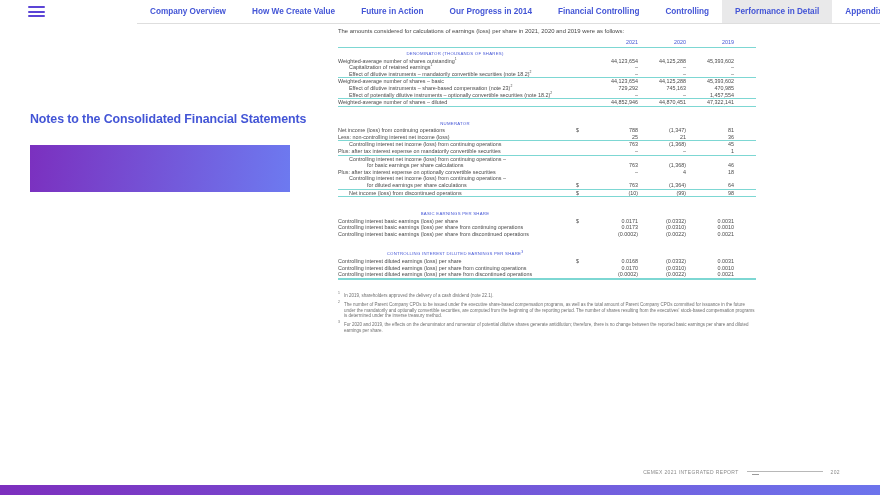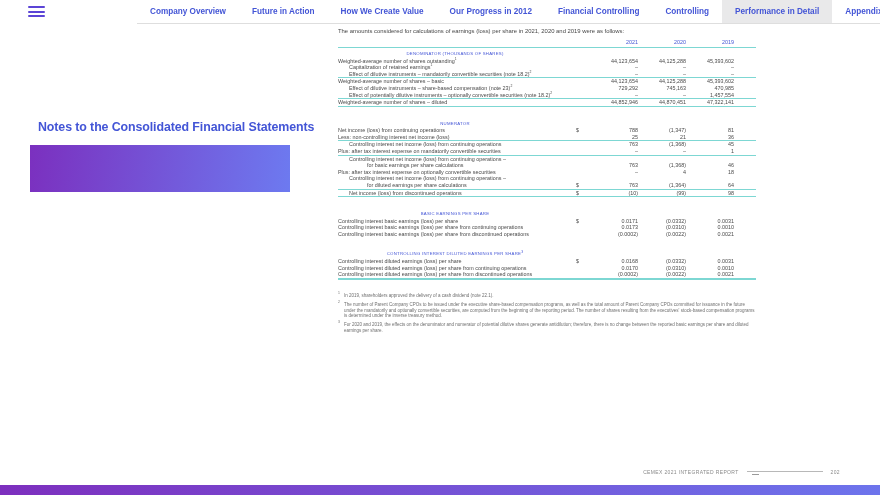--- a/index.html
+++ b/index.html
@@ -10,21 +10,21 @@
   .topnav{position:absolute;top:0;left:0;width:100%;height:23px;background:#fff;}
   .hamburger{position:absolute;left:28px;top:6px;width:17px;height:12px;cursor:pointer;}
   .hamburger span{display:block;height:2.2px;border-radius:2px;background:var(--accent-purple,#5b44d6);margin-bottom:2.4px;}
   .navlist{position:absolute;left:137px;right:4px;top:0;height:23px;display:flex;justify-content:space-around;align-items:stretch;}
   .nav-item{font-size:8.2px;font-weight:600;color:var(--accent-blue,#4355d6);
             display:flex;align-items:center;padding:0 13px;white-space:nowrap;cursor:pointer;}
   .nav-item.active{background:var(--active-tab-bg,#e9e9ea);}
   .nav-rule{position:absolute;top:23px;left:137px;right:0;height:1px;background:#dedede;}
 
   
-  .doc-title{position:absolute;left:30px;top:112px;margin:8px;font-size:12.4px;font-weight:700;
+  .doc-title{position:absolute;left:30px;top:112px;margin:0;font-size:12.4px;font-weight:700;
              color:var(--accent-blue,#4355d6);white-space:nowrap;letter-spacing:-0.1px;}
   .hero{position:absolute;left:30px;top:145px;width:260px;height:47px;
         background:linear-gradient(97deg,var(--gradient-from,#7b30bf),var(--gradient-to,#6d7af0));}
 
   
   .main{position:absolute;left:338px;top:28px;width:418px;color:#4a4a4a;}
   .intro{font-size:5.9px;margin:0 0 5px 0;color:#474747;}
   .trow{display:flex;align-items:flex-end;font-size:5.4px;line-height:6.6px;}
   .trow .lbl{flex:1;}
   .trow .l2{padding-left:18px;}
@@ -65,23 +65,23 @@
 <div class="page">
 
   <header class="topnav">
     <div class="hamburger">
       <span></span>
         <span></span>
         <span></span>
     </div>
     <nav class="navlist" id="navlist">
         <div class="nav-item">Company Overview</div>
+        <div class="nav-item">How We Create Value</div>
         <div class="nav-item">Future in Action</div>
-        <div class="nav-item">How We Create Value</div>
-        <div class="nav-item">Our Progress in 2012</div>
+        <div class="nav-item">Our Progress in 2014</div>
         <div class="nav-item">Financial Controlling</div>
         <div class="nav-item">Controlling</div>
         <div class="nav-item active">Performance in Detail</div>
         <div class="nav-item">Appendix</div>
       </nav>
   </header>
   <div class="nav-rule"></div>
 
   <h1 class="doc-title">Notes to the Consolidated Financial Statements</h1>
   <div class="hero"></div>

